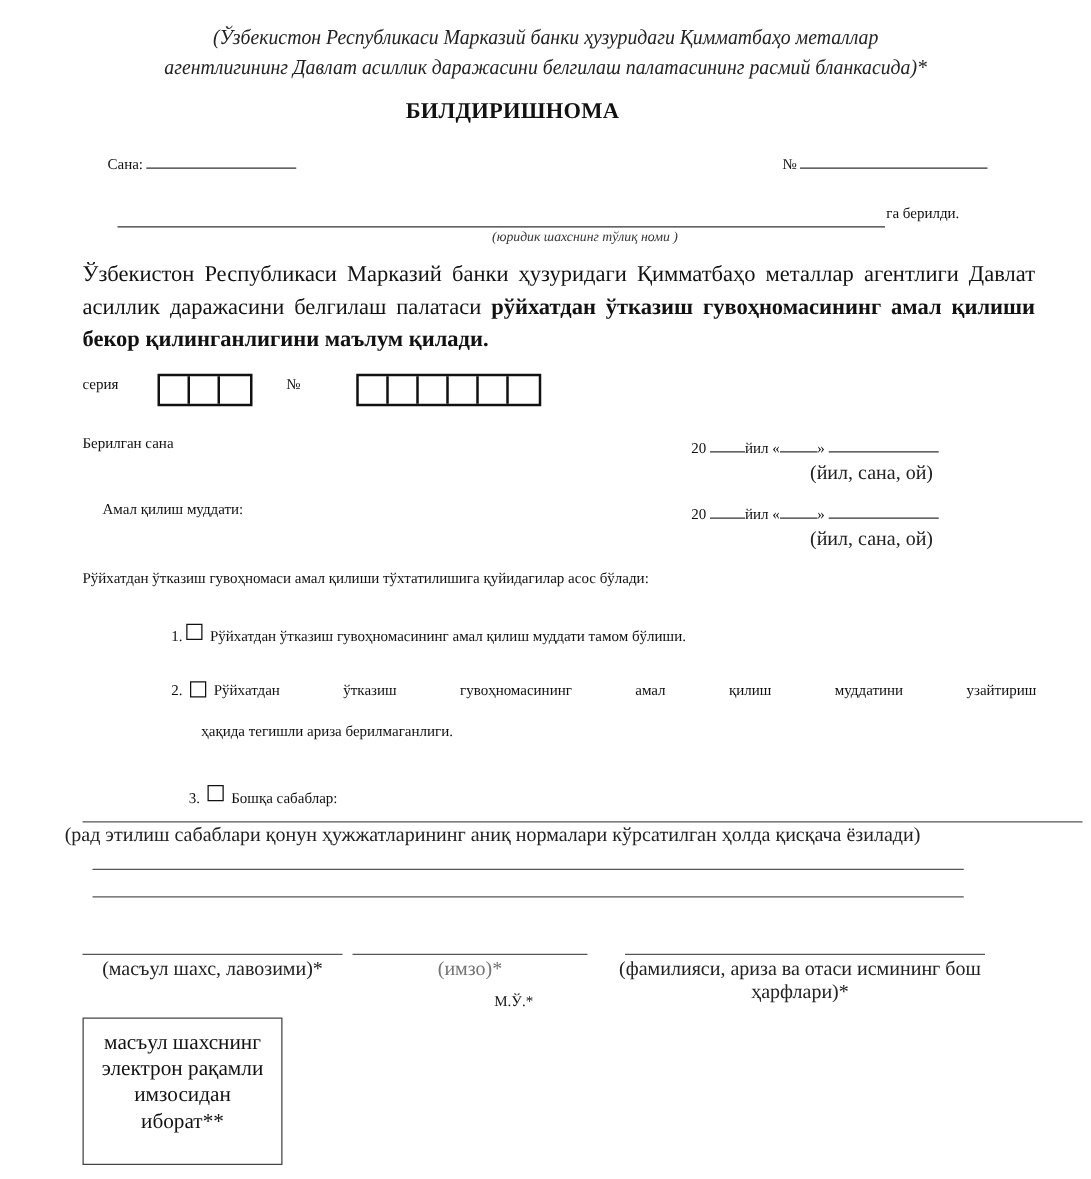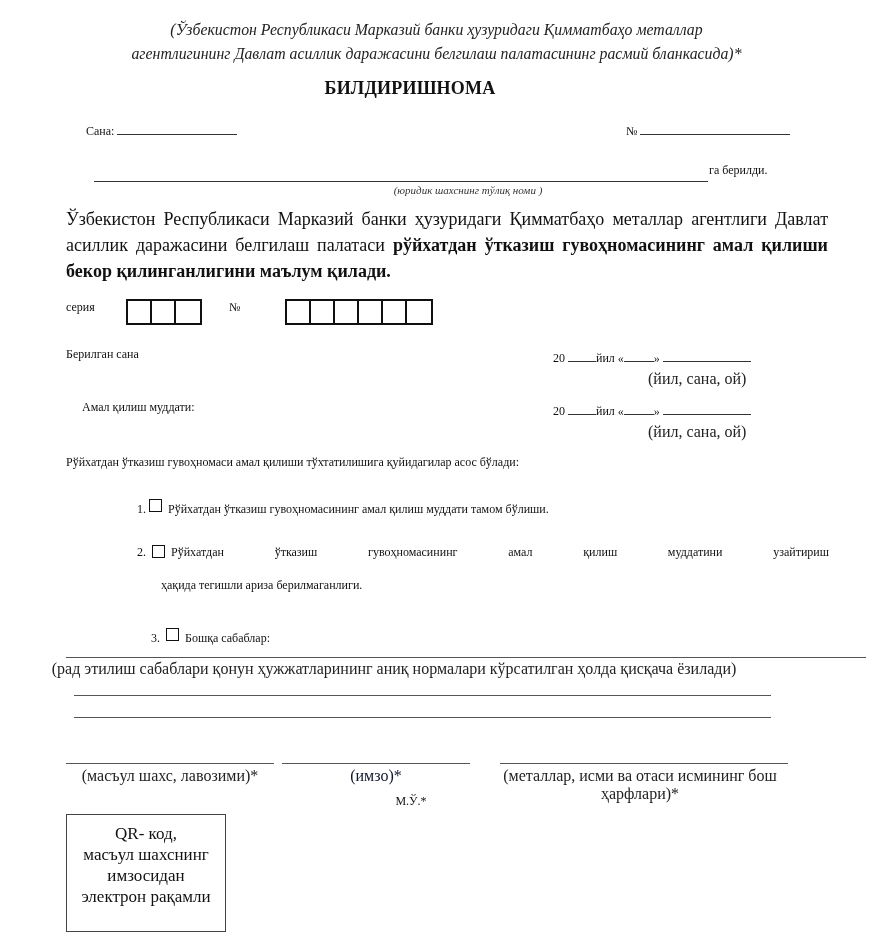--- a/index.html
+++ b/index.html
@@ -127,23 +127,23 @@
 
 <div class="hline" style="left:66px; top:657px; width:800px;"></div>
 <div class="abs small" style="left:0; width:788px; text-align:center; top:660px; color:#222;">(рад этилиш сабаблари қонун ҳужжатларининг аниқ нормалари кўрсатилган ҳолда қисқача ёзилади)</div>
 <div class="hline" style="left:74px; top:695px; width:697px;"></div>
 <div class="hline" style="left:74px; top:717px; width:697px;"></div>
 
 <div class="hline" style="left:66px; top:763px; width:208px;"></div>
 <div class="hline" style="left:282px; top:763px; width:188px;"></div>
 <div class="hline" style="left:500px; top:763px; width:288px;"></div>
 <div class="abs small" style="left:66px; width:208px; text-align:center; top:767px; color:#222;">(масъул шахс, лавозими)*</div>
-<div class="abs small" style="left:282px; width:188px; text-align:center; top:767px; color:#0f172a;">(имзо)*</div>
-<div class="abs small" style="left:490px; width:300px; text-align:center; top:767px; color:#222;">(металлар, исми ва отаси исмининг бош ҳарфлари)*</div>
+<div class="abs small" style="left:282px; width:188px; text-align:center; top:767px; color:#737373;">(имзо)*</div>
+<div class="abs small" style="left:490px; width:300px; text-align:center; top:767px; color:#222;">(фамилияси, ариза ва отаси исмининг бош ҳарфлари)*</div>
 
 <div class="abs t18" style="left:0; width:822px; text-align:center; top:794px;">М.Ў.*</div>
 
 <div class="abs qrbox">
-  <div>QR- код,</div>
   <div>масъул шахснинг</div>
+  <div>электрон рақамли</div>
   <div>имзосидан</div>
-  <div>электрон рақамли</div>
+  <div>иборат**</div>
 </div>
 
 </body></html>

